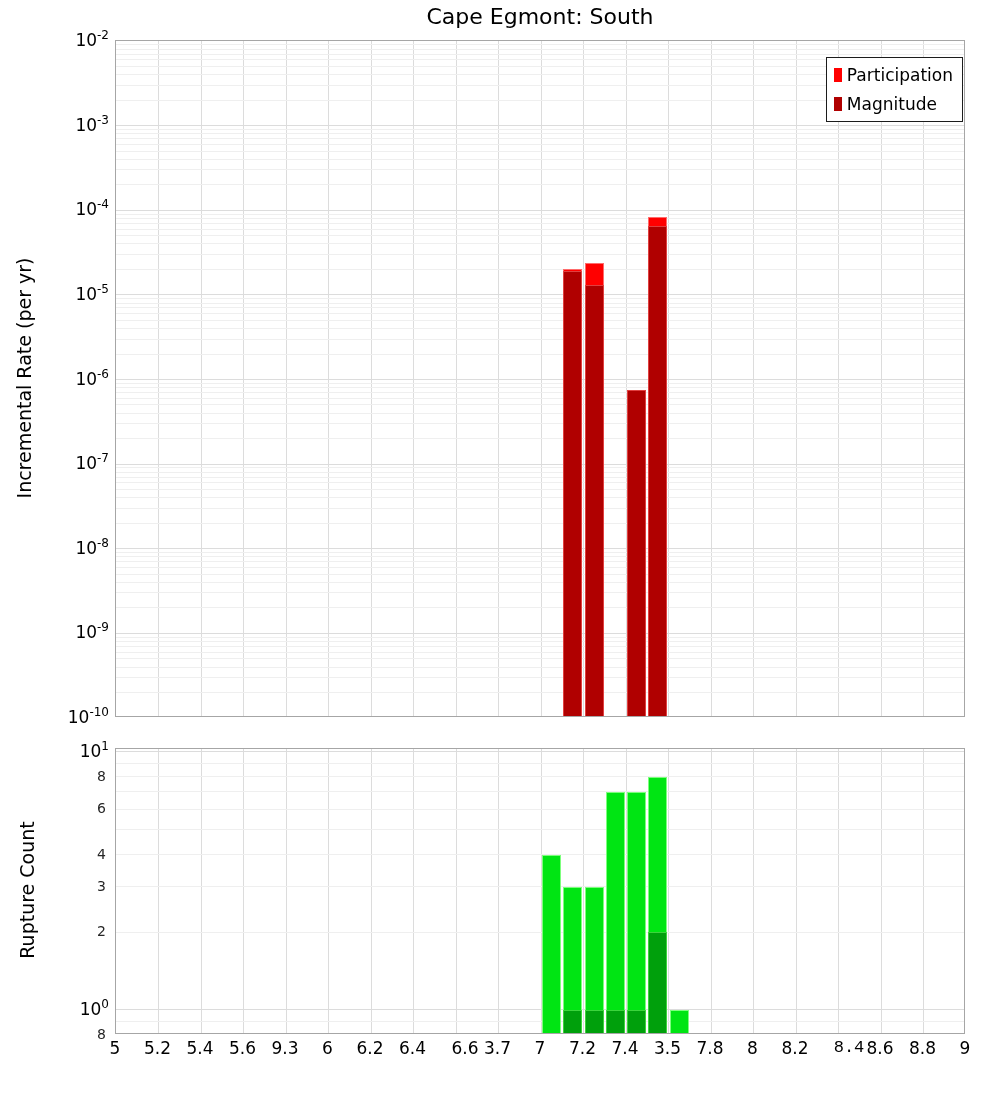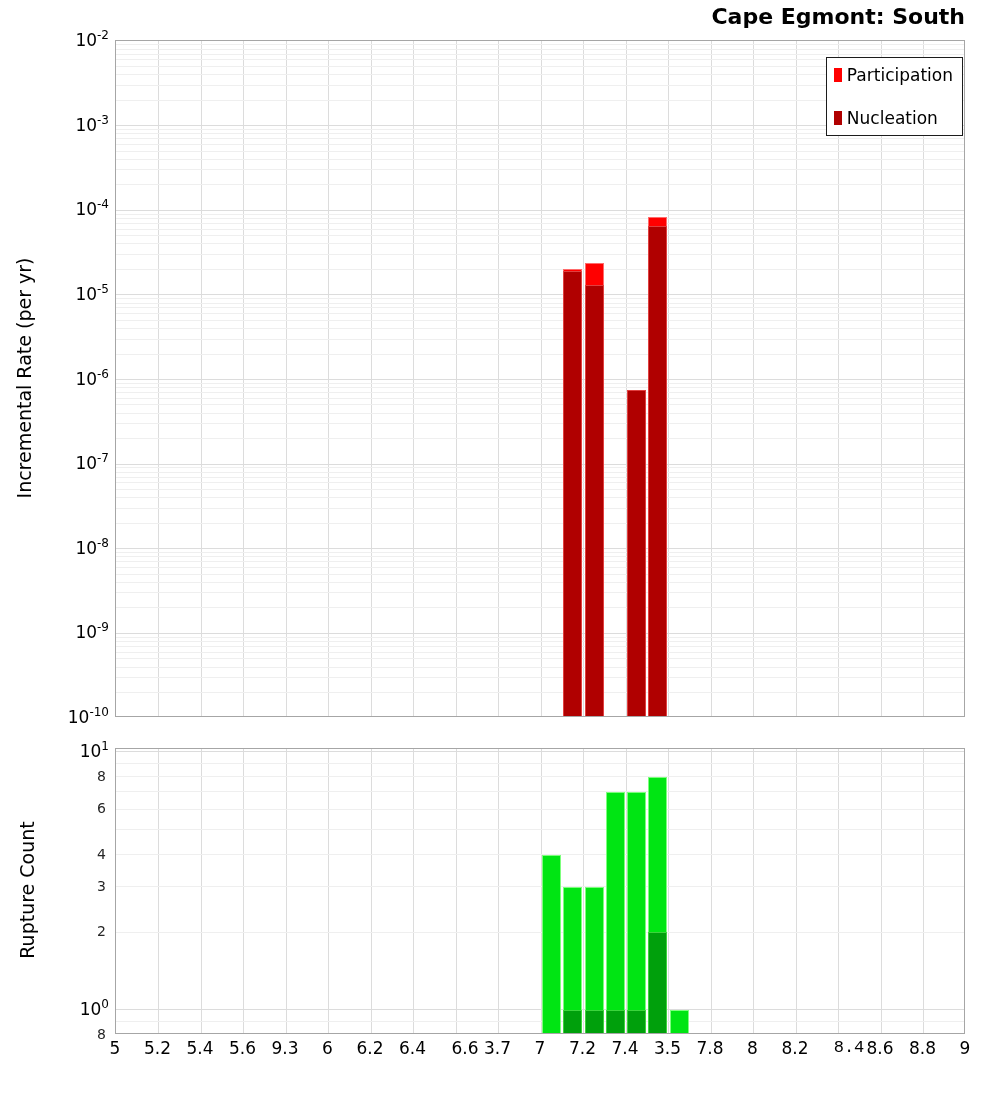--- a/index.html
+++ b/index.html
@@ -1,29 +1,29 @@
 <!DOCTYPE html>
 <html><head>
 <meta charset="utf-8">
 <style>
   html,body{margin:0;padding:0;background:#fff;}
   #fig{position:relative;width:1000px;height:1100px;background:#fff;
        font-family:"DejaVu Sans","Liberation Sans",sans-serif;color:#000;overflow:hidden;}
   .panel{position:absolute;background:#fff;border:1.6px solid #a6a6a6;box-sizing:border-box;overflow:hidden;}
   .gl{position:absolute;}
   .bar{position:absolute;box-sizing:border-box;}
-  .title{position:absolute;font-size:22px;font-weight:bold;text-align:right;white-space:nowrap;}
+  .title{position:absolute;font-size:22px;font-weight:normal;text-align:center;white-space:nowrap;}
   .axlab{position:absolute;font-size:19px;white-space:nowrap;}
   .rot{transform:rotate(-90deg);transform-origin:center center;}
   .ytick{position:absolute;font-size:17px;text-align:right;white-space:nowrap;}
   .ytick sup{font-size:12px;}
   .ytick-minor{position:absolute;font-size:14px;text-align:right;color:#262626;}
   .xtick{position:absolute;font-size:17px;text-align:center;white-space:nowrap;}
   .legend{position:absolute;background:#fff;border:1.8px solid #1c1c1c;padding:7px 9px 7px 7px;
-          display:flex;flex-direction:column;gap:23px;}
+          display:flex;flex-direction:column;gap:9px;}
   .legend-item{display:flex;align-items:center;gap:5px;}
   .legend-marker{display:inline-block;width:8px;height:14px;}
   .legend-text{font-size:17px;white-space:nowrap;}
 </style>
 </head>
 <body>
 
 <div id="fig">
   <div class="title" id="chart-title" style="left:115px;top:4px;width:850px;">Cape Egmont: South</div>
 
@@ -175,21 +175,21 @@
       <div class="bar" style="left: 532.312px; top: 183.249px; width: 19.125px; height: 102.751px; background: rgb(0, 160, 12); border: 1px solid rgb(60, 212, 60);"></div>
     </div>
 
   <div class="legend" id="legend1" style="right: 37px; top: 57px;">
       <div class="legend-item">
         <div class="legend-marker" style="background: rgb(255, 0, 0);"></div>
         <span class="legend-text">Participation</span>
       </div>
       <div class="legend-item">
         <div class="legend-marker" style="background: rgb(176, 0, 0);"></div>
-        <span class="legend-text">Nucleation</span>
+        <span class="legend-text">Magnitude</span>
       </div>
     </div>
 <div class="ytick" style="left: 0px; width: 109px; top: 28px;"><span>10</span><sup>-2</sup></div>
     <div class="ytick" style="left: 0px; width: 109px; top: 112.625px;"><span>10</span><sup>-3</sup></div>
     <div class="ytick" style="left: 0px; width: 109px; top: 197.25px;"><span>10</span><sup>-4</sup></div>
     <div class="ytick" style="left: 0px; width: 109px; top: 281.875px;"><span>10</span><sup>-5</sup></div>
     <div class="ytick" style="left: 0px; width: 109px; top: 366.5px;"><span>10</span><sup>-6</sup></div>
     <div class="ytick" style="left: 0px; width: 109px; top: 451.125px;"><span>10</span><sup>-7</sup></div>
     <div class="ytick" style="left: 0px; width: 109px; top: 535.75px;"><span>10</span><sup>-8</sup></div>
     <div class="ytick" style="left: 0px; width: 109px; top: 620.375px;"><span>10</span><sup>-9</sup></div>

